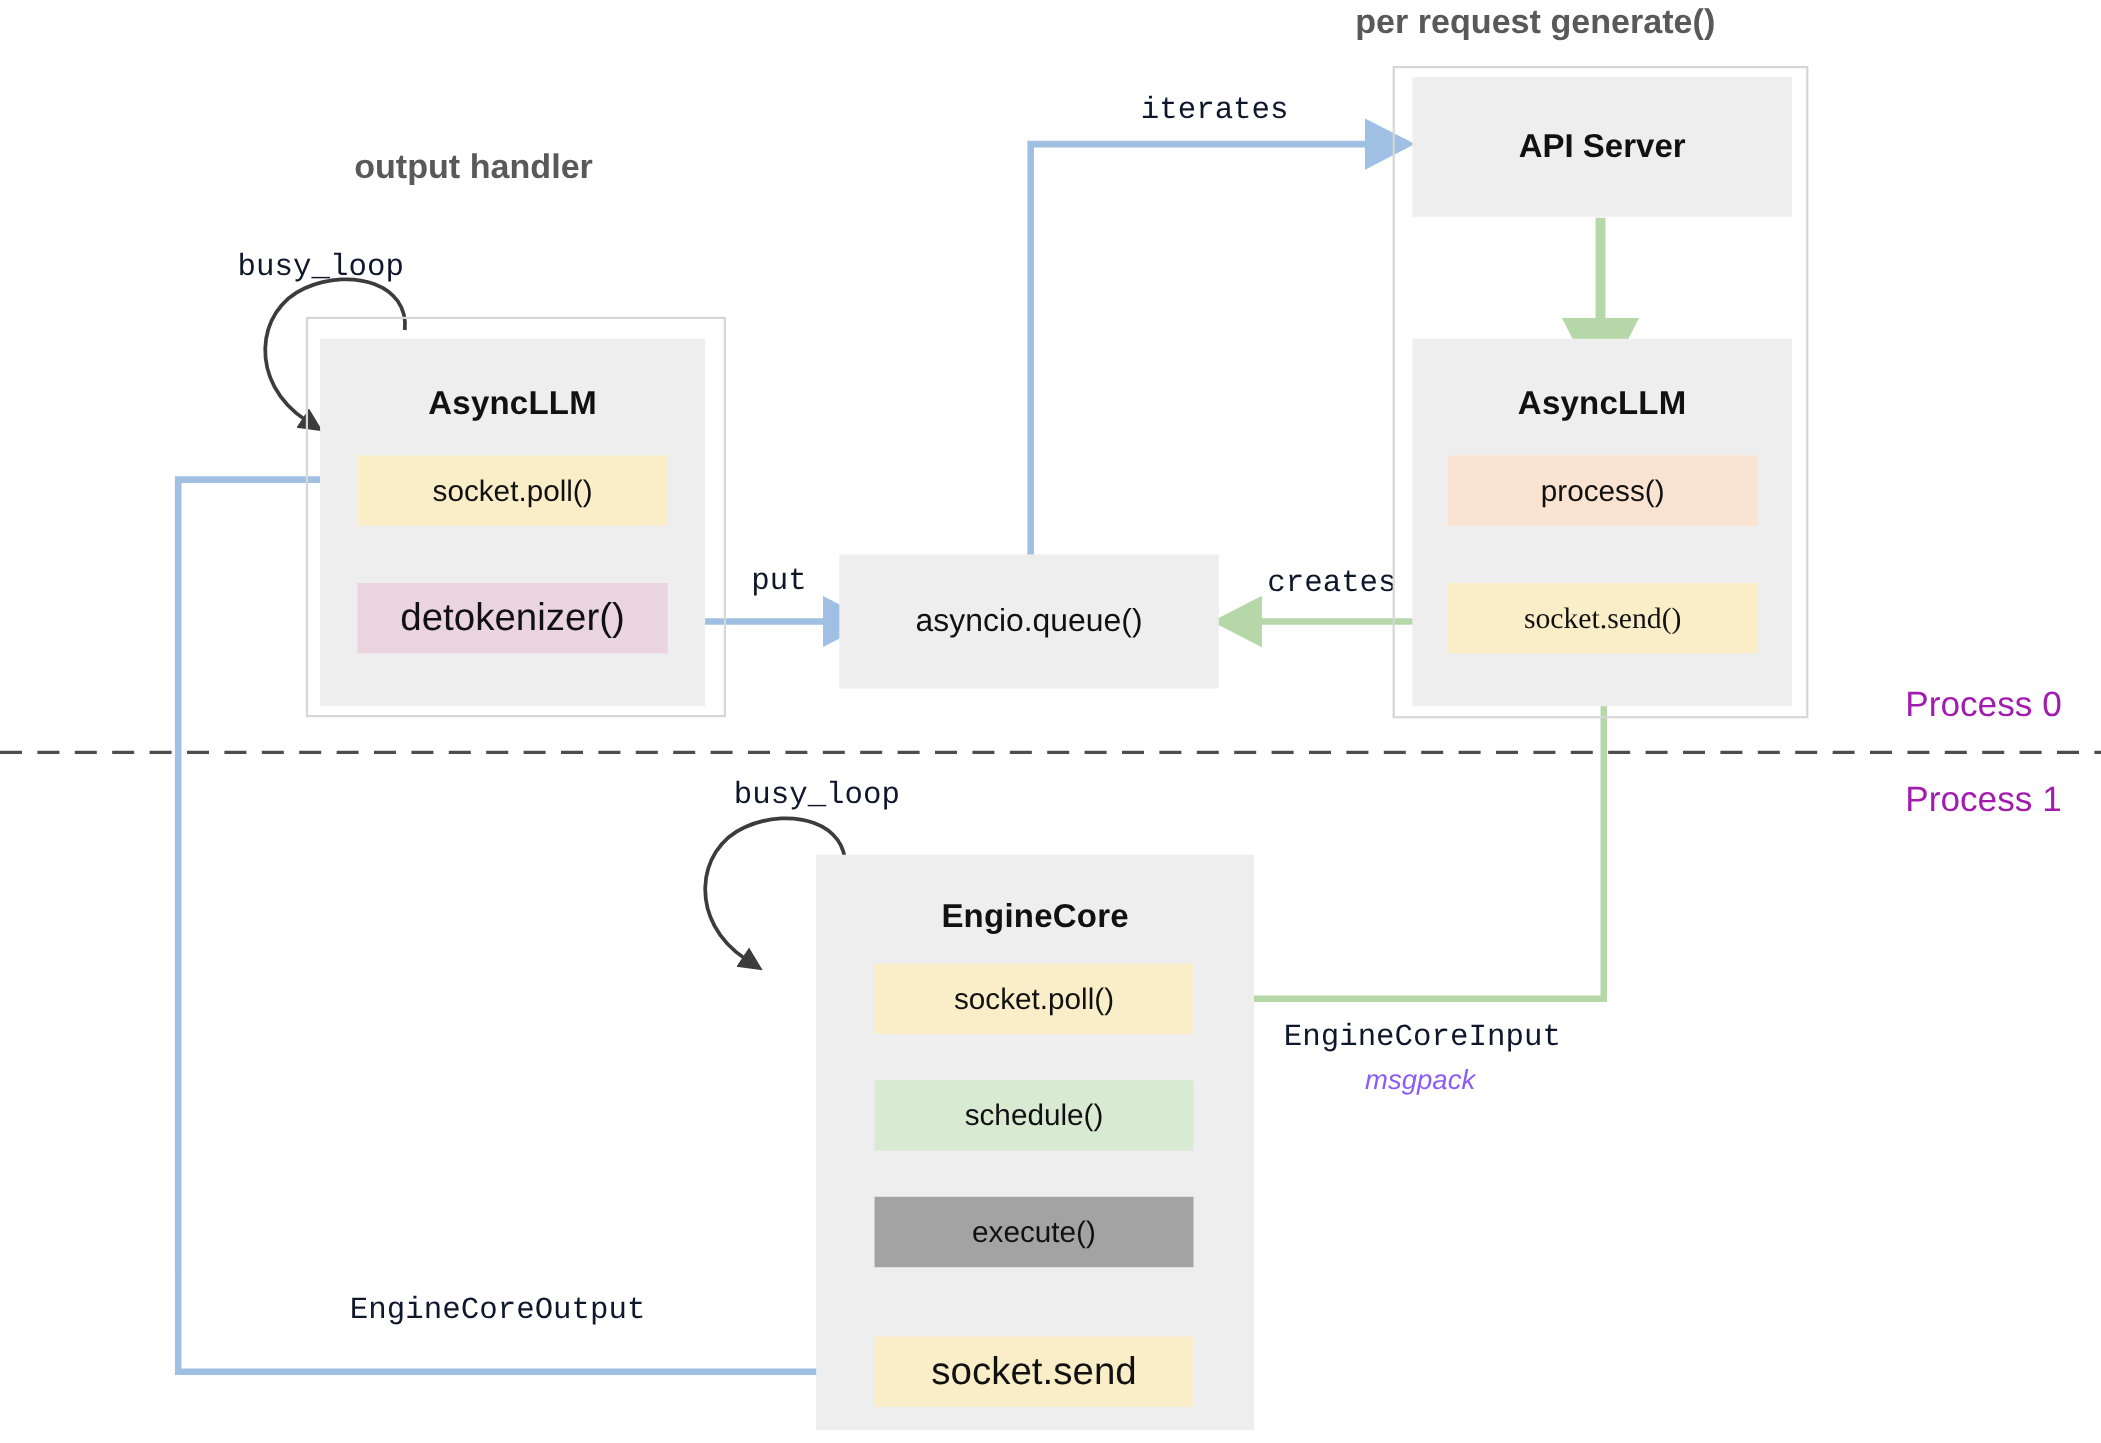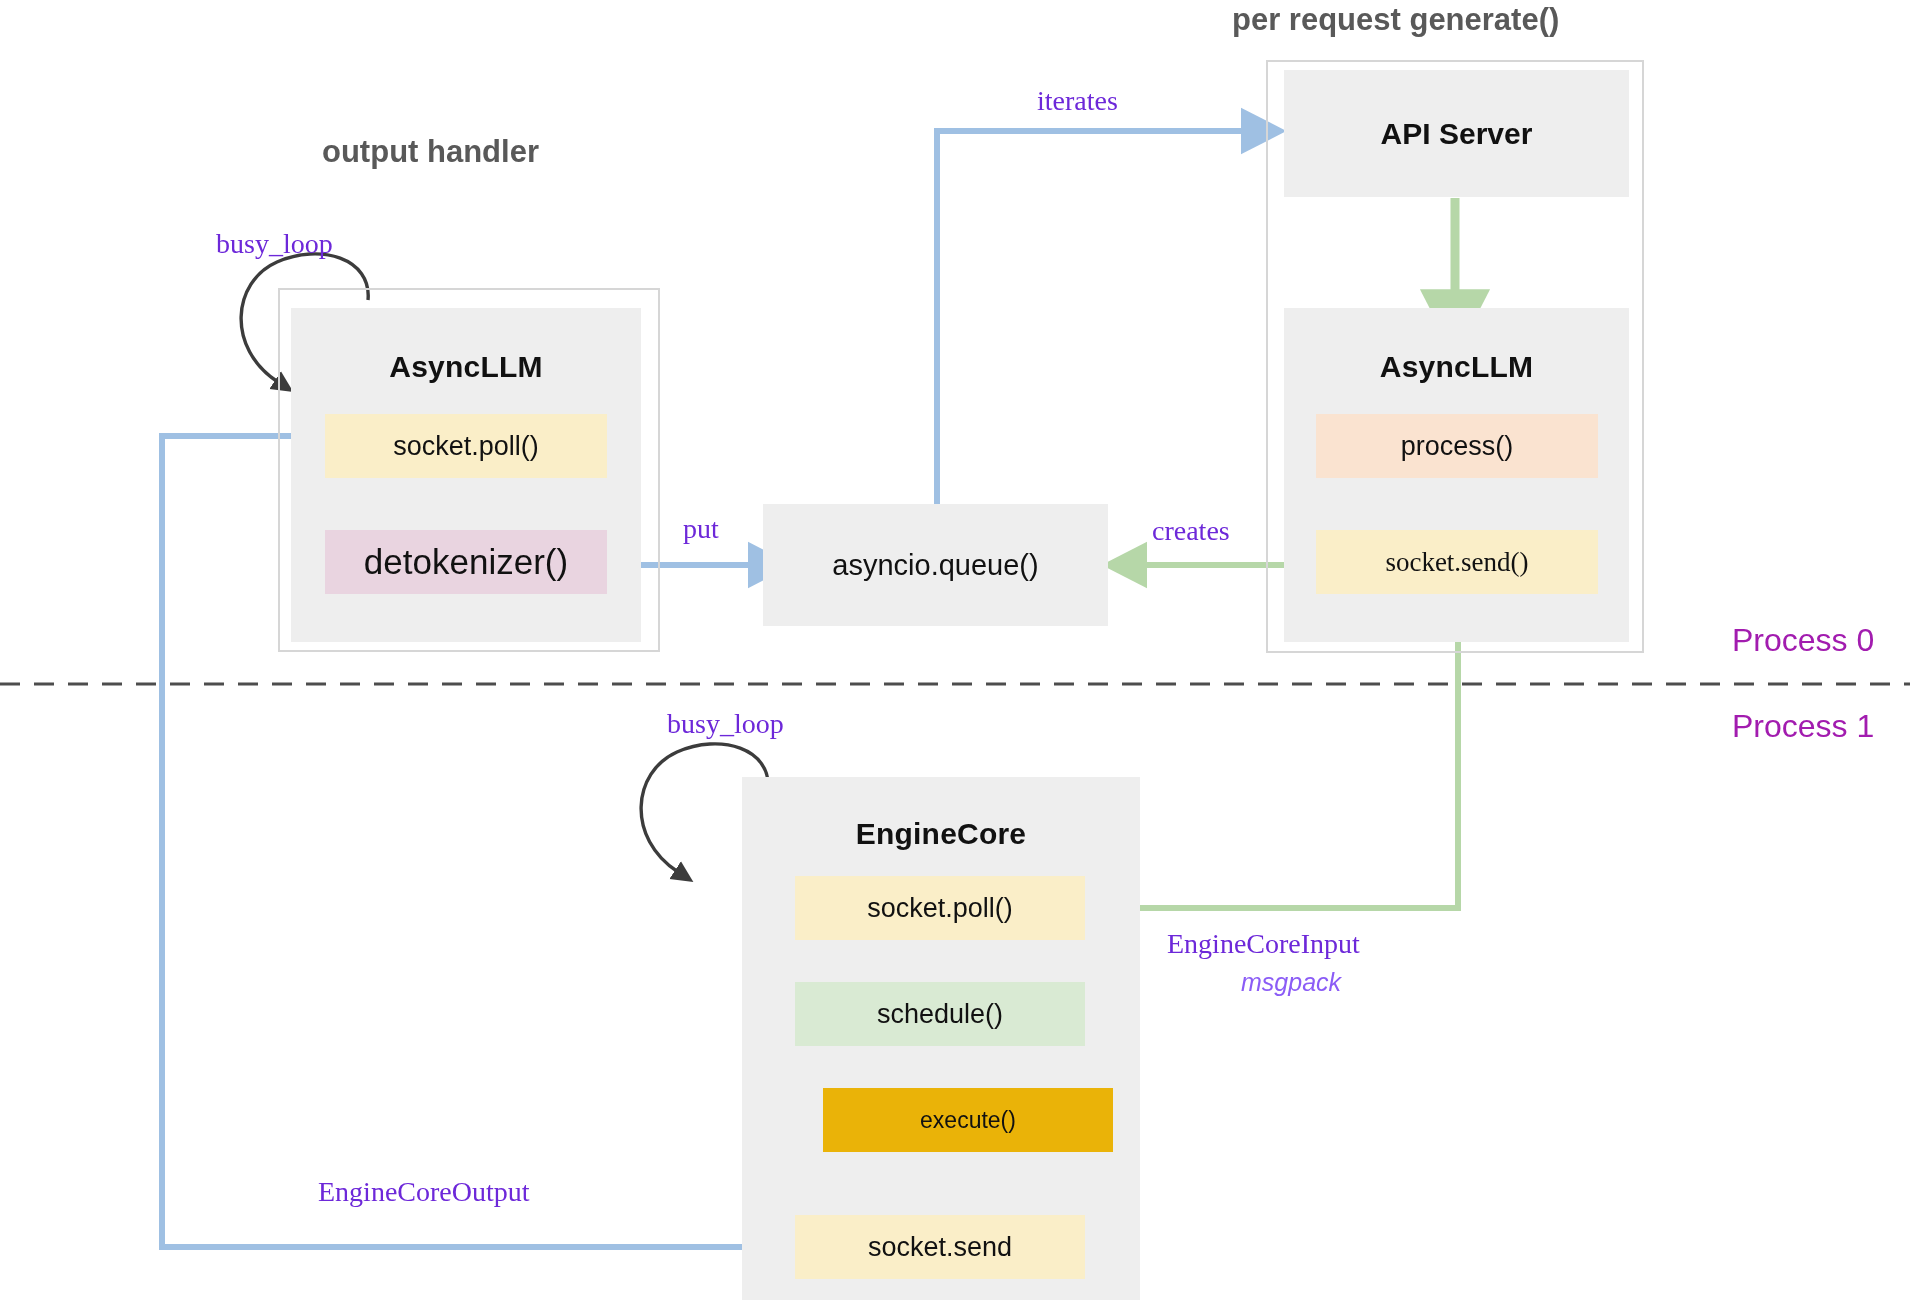--- a/index.html
+++ b/index.html
@@ -57,22 +57,22 @@
   }
   .group-label {
     position: absolute;
     font-weight: bold;
     color: #595959;
     font-family: "Liberation Sans", sans-serif;
     white-space: nowrap;
   }
   .edge-label {
     position: absolute;
-    color: #6d28d9;
-    font-family: Liberation Serif, serif;
+    color: #0f172a;
+    font-family: Liberation Mono, monospace;
     white-space: nowrap;
   }
   .edge-sublabel {
     position: absolute;
     color: #8b5cf6;
     font-style: italic;
     font-family: "Liberation Sans", sans-serif;
     white-space: nowrap;
   }
   .process-label {
@@ -170,23 +170,23 @@
   <div class="process-label" style="left:1732px; top:708px; font-size:32px;">Process 1</div>
 
   <div class="panel" style="left:742px; top:777px; width:398px; height:523px;">
     <div class="panel-title" style="top:40px; font-size:30px;">EngineCore</div>
   </div>
 
   <div class="sub-box" style="left:795px; top:876px; width:290px; height:64px; background:#faeec8; font-size:27px;">socket.poll()</div>
 
   <div class="sub-box" style="left:795px; top:982px; width:290px; height:64px; background:#d9ead3; font-size:27px;">schedule()</div>
 
-  <div class="sub-box" style="left:795px; top:1088px; width:290px; height:64px; background:#eab308; font-size:23px;margin-left:28px;">execute()</div>
+  <div class="sub-box" style="left:795px; top:1088px; width:290px; height:64px; background:#a3a3a3; font-size:27px;">execute()</div>
 
-  <div class="sub-box" style="left:795px; top:1215px; width:290px; height:64px; background:#faeec8; font-size:27px;">socket.send</div>
+  <div class="sub-box" style="left:795px; top:1215px; width:290px; height:64px; background:#faeec8; font-size:35px;">socket.send</div>
 
   <div class="edge-label" style="left:667px; top:708px; font-size:28px;">busy_loop</div>
 
   <div class="edge-label" style="left:1167px; top:928px; font-size:28px;">EngineCoreInput</div>
 
   <div class="edge-sublabel" style="left:1241px; top:968px; font-size:25px;">msgpack</div>
 
   <div class="edge-label" style="left:318px; top:1176px; font-size:28px;">EngineCoreOutput</div>
 
 </div>

